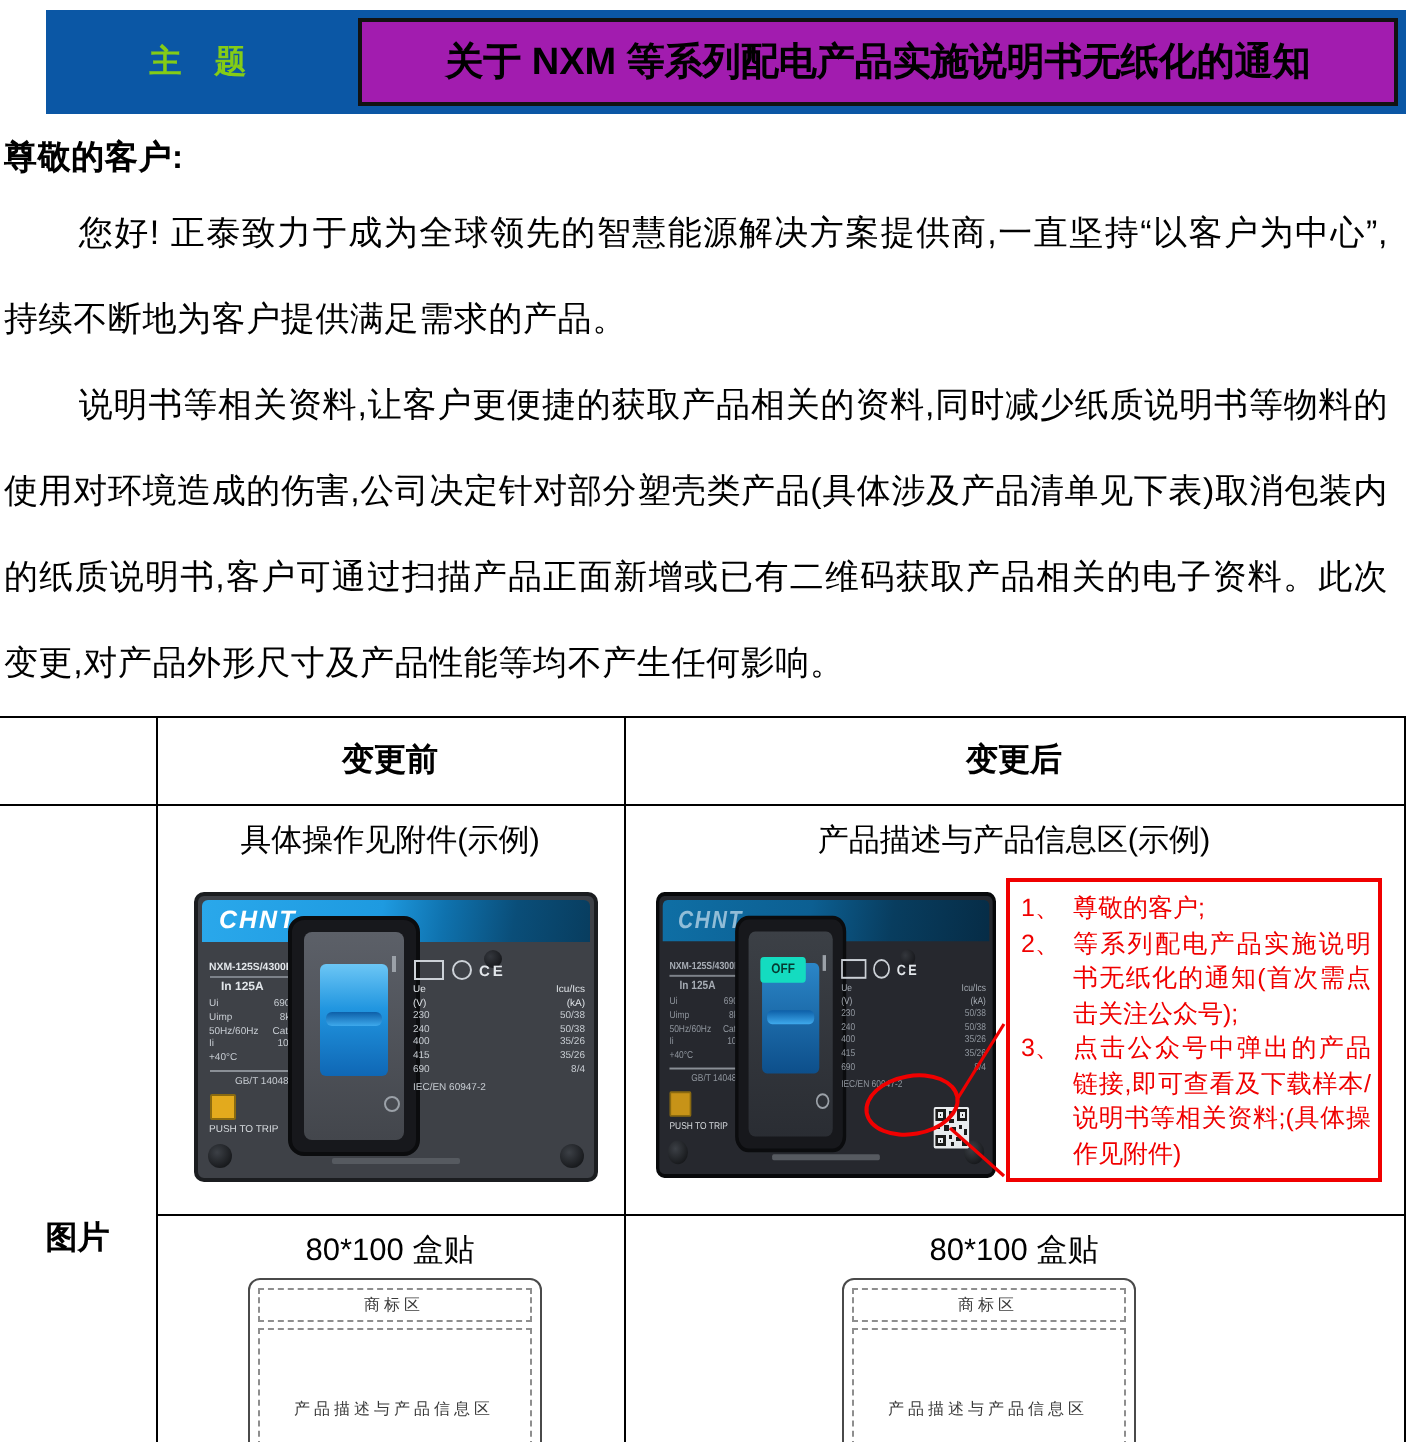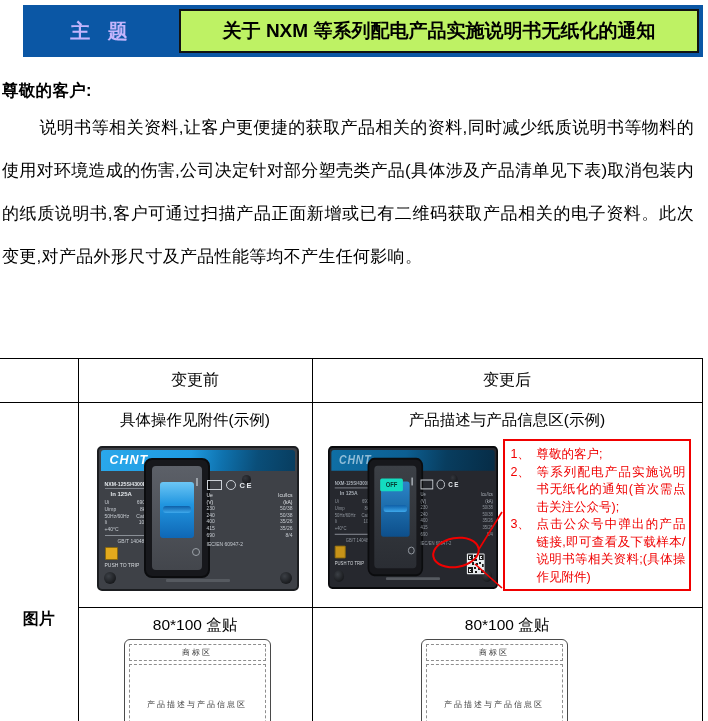--- a/index.html
+++ b/index.html
@@ -5,34 +5,34 @@
   html,body{margin:0;padding:0;}
   body{
     width:708px;height:721px;overflow:hidden;position:relative;
     background:#ffffff;color:#000;
     font-family:"Liberation Sans","DejaVu Sans",sans-serif;
   }
   
   .header{position:absolute;top:5px;left:23px;width:680px;height:52px;
     background:#0b57a5;display:flex;}
   .header-subject{width:152px;display:flex;align-items:center;justify-content:center;
-    color:#c4b5fd;font-weight:bold;font-size:20px;letter-spacing:6px;text-indent:6px;}
-  .header-titlebox{flex:1;margin:4px;background:#bef264;border:2px solid #121212;
+    color:#84cc16;font-weight:bold;font-size:16px;letter-spacing:6px;text-indent:6px;}
+  .header-titlebox{flex:1;margin:4px;background:#a21caf;border:2px solid #121212;
     display:flex;align-items:center;justify-content:center;
     font-weight:bold;font-size:19px;white-space:nowrap;}
   
-  .letter{position:absolute;top:75px;left:2px;width:692px;font-size:17px;line-height:43px;
+  .letter{position:absolute;top:64px;left:2px;width:692px;font-size:17px;line-height:43px;
     text-align:justify;letter-spacing:0.3px;}
   .letter .salute{margin:0;font-weight:bold;font-size:16.5px;line-height:31px;}
   .letter p.para{margin:0;text-indent:2.2em;}
   
   table.chg{position:absolute;top:358px;left:0;width:702px;border-collapse:collapse;table-layout:fixed;}
   table.chg th,table.chg td{border:1px solid #000;padding:0;vertical-align:top;}
   table.chg th:first-child,table.chg td.rowhead{border-left:none;}
-  table.chg th{height:43px;vertical-align:middle;font-size:16px;font-weight:normal;text-align:center;}
+  table.chg th{height:43px;vertical-align:middle;font-size:16px;font-weight:bold;text-align:center;}
   td.photo-cell{height:204px;position:relative;}
   td.rowhead{position:relative;}
   .rowhead-label{position:absolute;top:206px;left:0;width:100%;text-align:center;
     font-weight:bold;font-size:16px;}
   .cell-caption{text-align:center;font-size:15.5px;padding-top:7px;}
   td.sticker-cell{height:130px;position:relative;}
   
   .sticker{position:absolute;top:31px;width:147px;height:110px;background:#fff;
     border:1px solid #4a4a4a;border-radius:6px 6px 0 0;box-sizing:border-box;padding:4px 4px 0 4px;}
   .sticker .zone{border:1px dashed #8e8e8e;color:#3a3a3a;font-size:8px;
@@ -116,20 +116,21 @@
 </head>
 <body>
 
 <div class="header">
   <div class="header-subject">主 题</div>
   <div class="header-titlebox">关于 NXM 等系列配电产品实施说明书无纸化的通知</div>
 </div>
 
 <div class="letter">
   <p class="salute">尊敬的客户:</p>
+  <p class="para">您好! 正泰致力于成为全球领先的智慧能源解决方案提供商,一直坚持“以客户为中心”,持续不断地为客户提供满足需求的产品。</p>
   <p class="para">说明书等相关资料,让客户更便捷的获取产品相关的资料,同时减少纸质说明书等物料的使用对环境造成的伤害,公司决定针对部分塑壳类产品(具体涉及产品清单见下表)取消包装内的纸质说明书,客户可通过扫描产品正面新增或已有二维码获取产品相关的电子资料。此次变更,对产品外形尺寸及产品性能等均不产生任何影响。</p>
 </div>
 
 <table class="chg">
   <colgroup>
       <col style="width:78px">
       <col style="width:234px">
       <col style="width:390px">
     </colgroup>
   <tbody>

